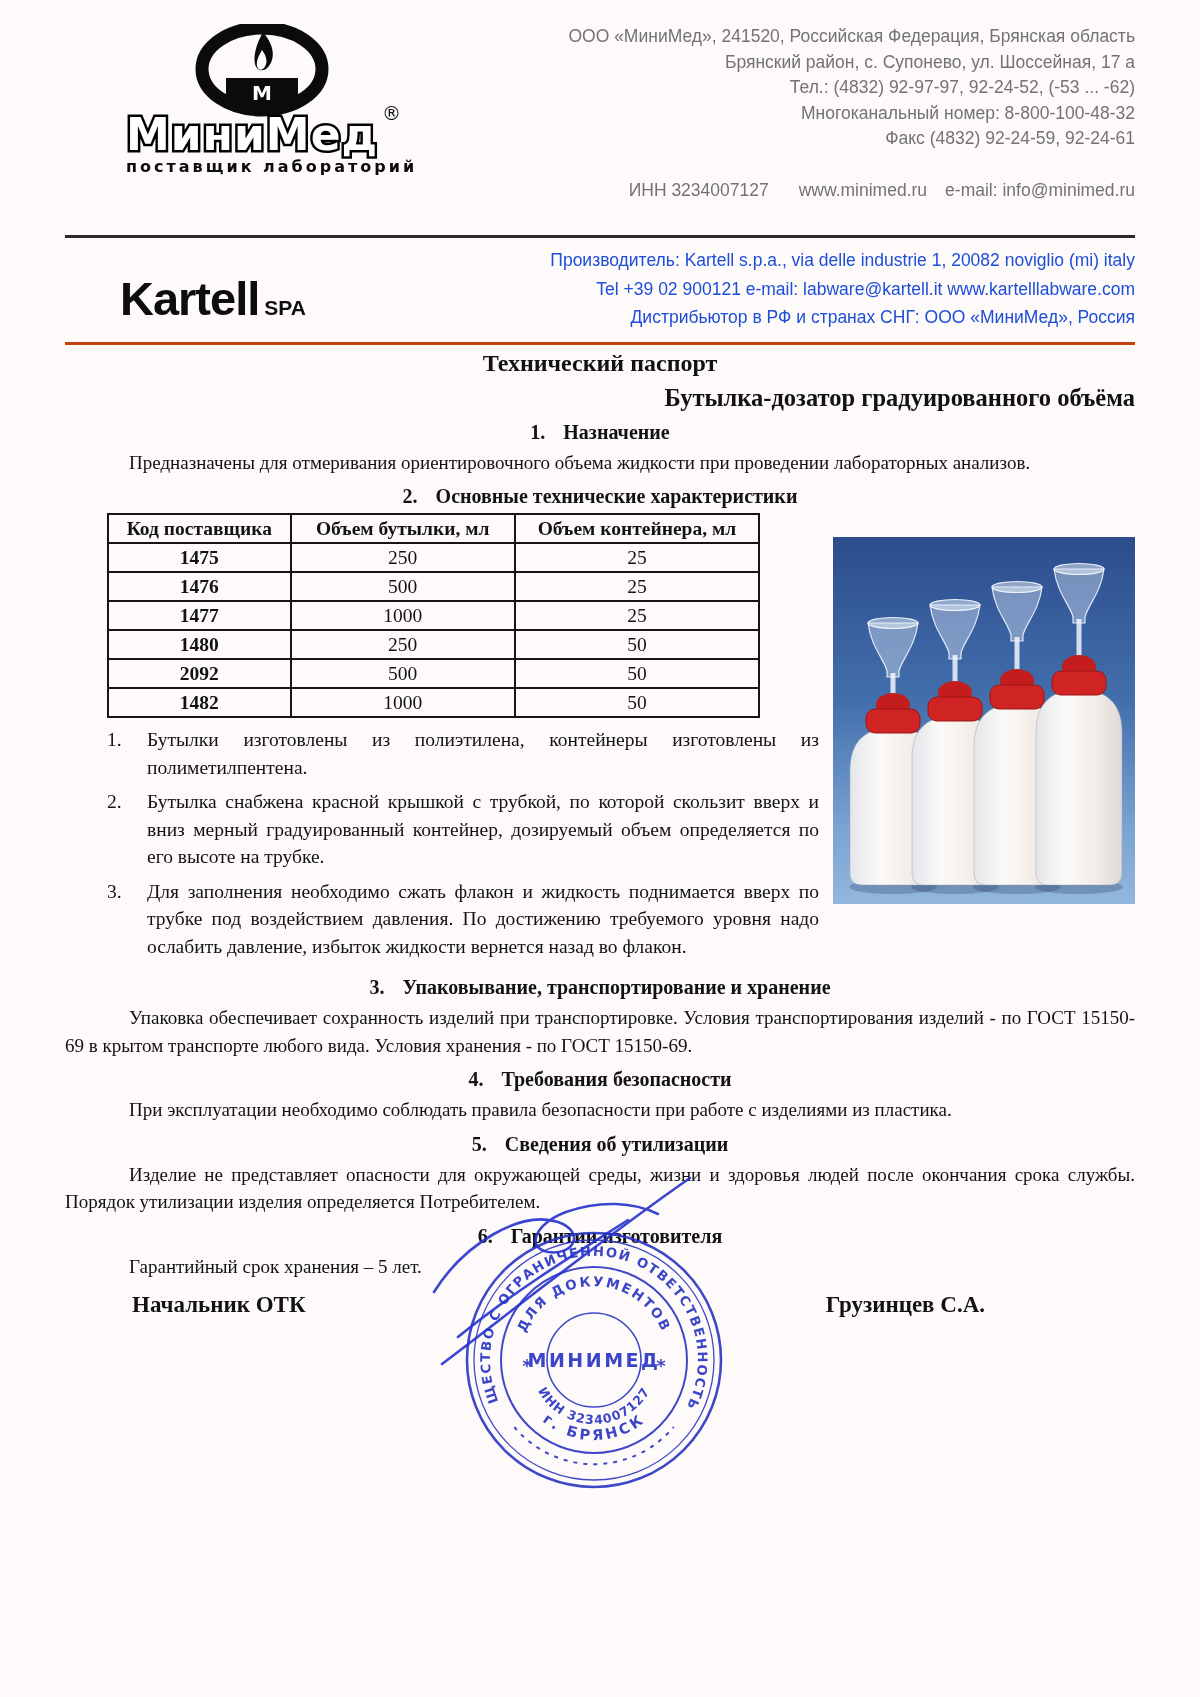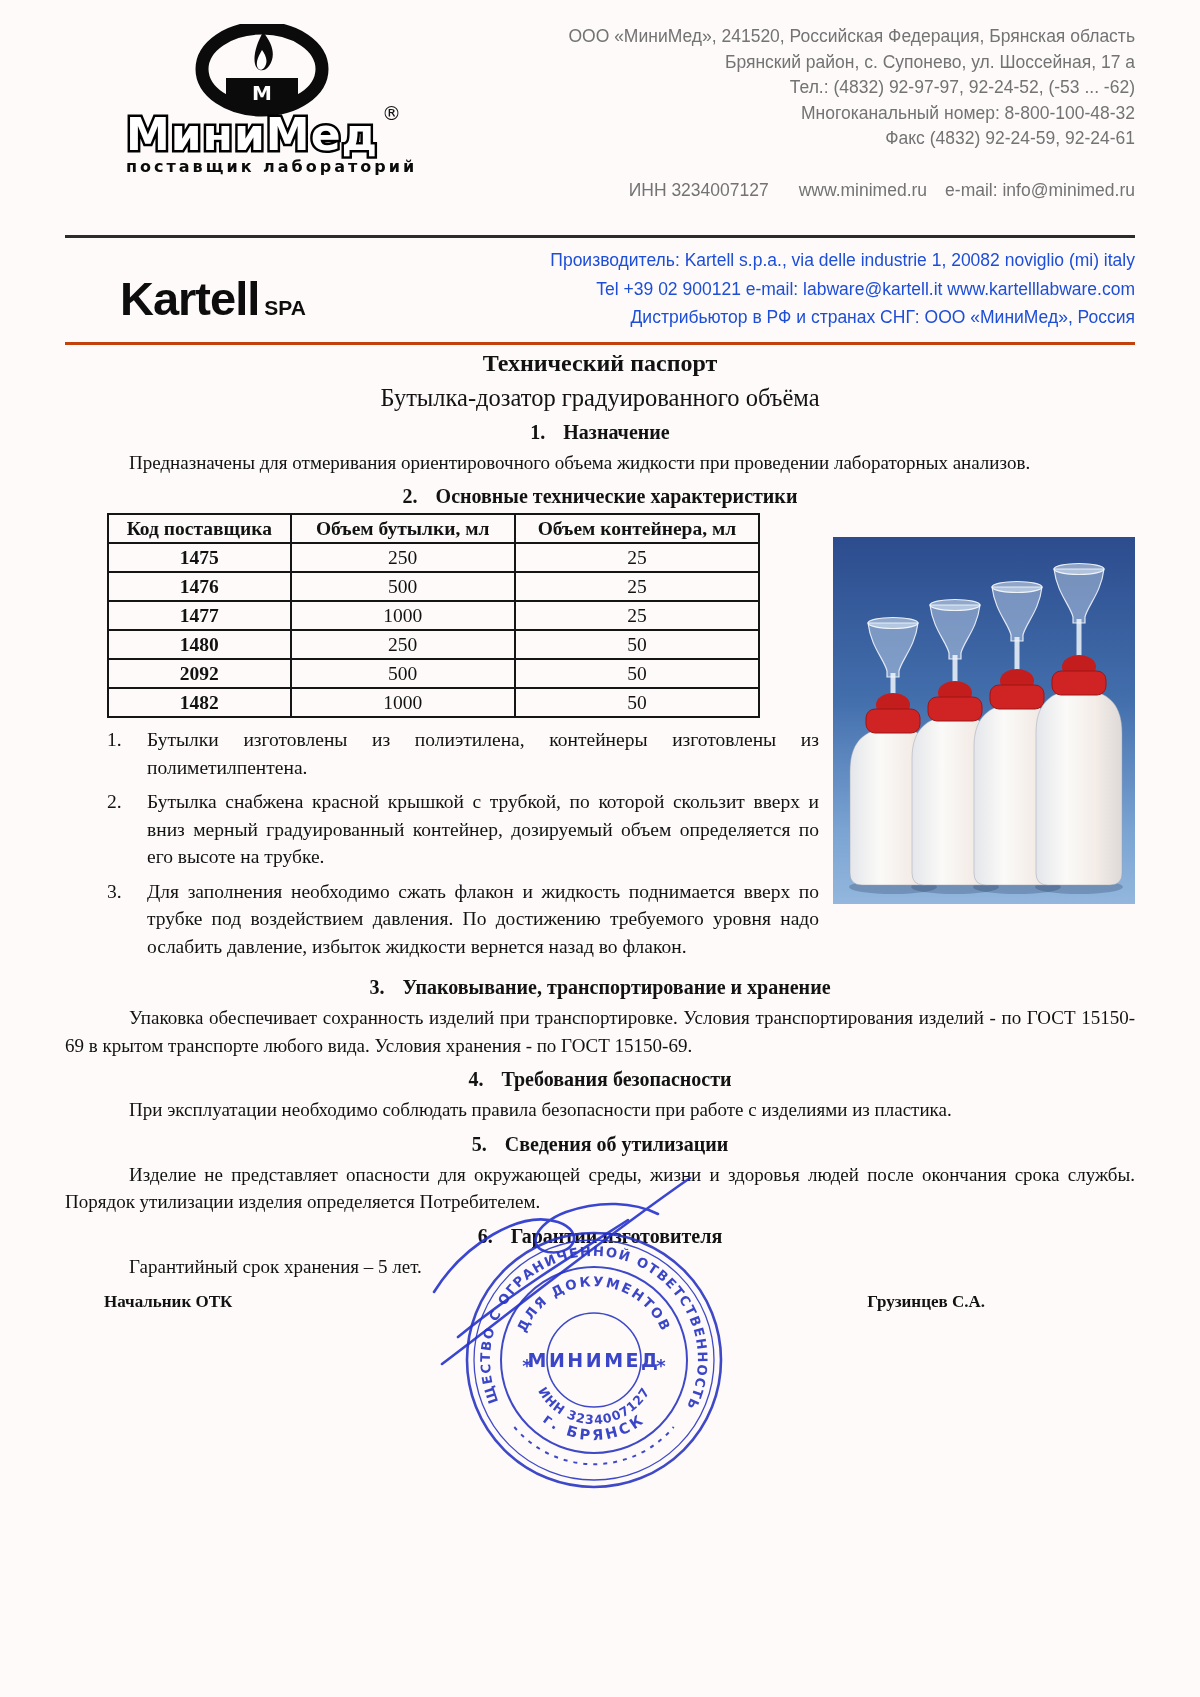--- a/index.html
+++ b/index.html
@@ -28,21 +28,21 @@
   .kartell-logo { width:330px; flex:0 0 330px; color:#0d0d0d;
                   font-family:"Liberation Sans", sans-serif; }
   .kartell-brand { font-size:47px; font-weight:700; letter-spacing:-1px; line-height:48px; }
   .kartell-spa { font-size:21px; font-weight:700; letter-spacing:0; margin-left:5px; }
   .kartell-division { font-size:25px; font-weight:700; letter-spacing:.5px; white-space:pre; margin-top:2px; }
   .kartell-lines { flex:1; text-align:right; font-family:"Liberation Sans", sans-serif;
                    font-size:17.5px; line-height:28.5px; color:#1d4ed8; }
 
   
   .doc-type { text-align:center; font-weight:700; font-size:24px; line-height:23px; margin-top:7px; }
-  .doc-title { text-align:center; font-weight:400; font-size:24.5px; line-height:29px; margin-top:8px; }
+  .doc-title { text-align:right; font-weight:700; font-size:24.5px; line-height:29px; margin-top:8px; }
   .sec-h { text-align:center; font-weight:700; font-size:20px; line-height:23px; margin:9px 0 5px; }
   .sec-h .num { margin-right:18px; }
   .para { font-size:19px; line-height:27.5px; text-align:justify; text-indent:64px; }
 
   .flow { margin-top:3px; }
   .photo-wrap { float:right; width:302px; height:367px; margin:24px 0 10px 14px; }
   .photo-wrap svg { display:block; }
 
   table.spec { border-collapse:collapse; margin-left:42px; width:653px;
                font-size:19.5px;border-radius:10px; }
@@ -51,23 +51,23 @@
   table.spec th { font-weight:700; }
   td.code { font-weight:700; }
 
   ol.notes { list-style:none; margin:8px 0 0 42px; }
   ol.notes li { position:relative; padding-left:40px; font-size:19.5px;
                 line-height:27.5px; text-align:justify; margin-bottom:7px; }
   ol.notes .num { position:absolute; left:0; top:0; }
   .clear { clear:both; }
 
   
-  .sign-row { position:absolute; left:49px; right:65px; top:1292px;
+  .sign-row { position:absolute; left:77px; right:65px; top:1292px;
               display:flex; justify-content:space-between;
-              font-weight:700; font-size:17px; }
+              font-weight:700; font-size:23px; }
   .sign-row .sig-left { padding-left:55px; }
   .sign-row .sig-right { padding-right:150px; }
 
   .stamp-wrap { position:absolute; left:428px; top:1152px; width:340px; height:430px; }
 </style>
 </head>
 <body>
 
 <div class="page">
   <div class="content">

